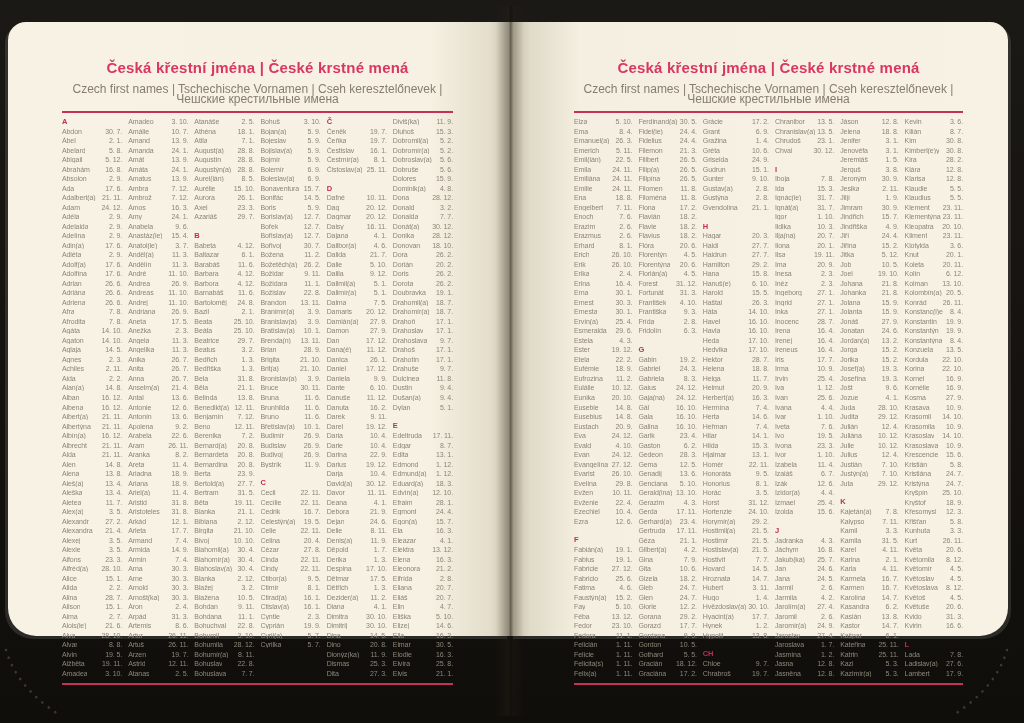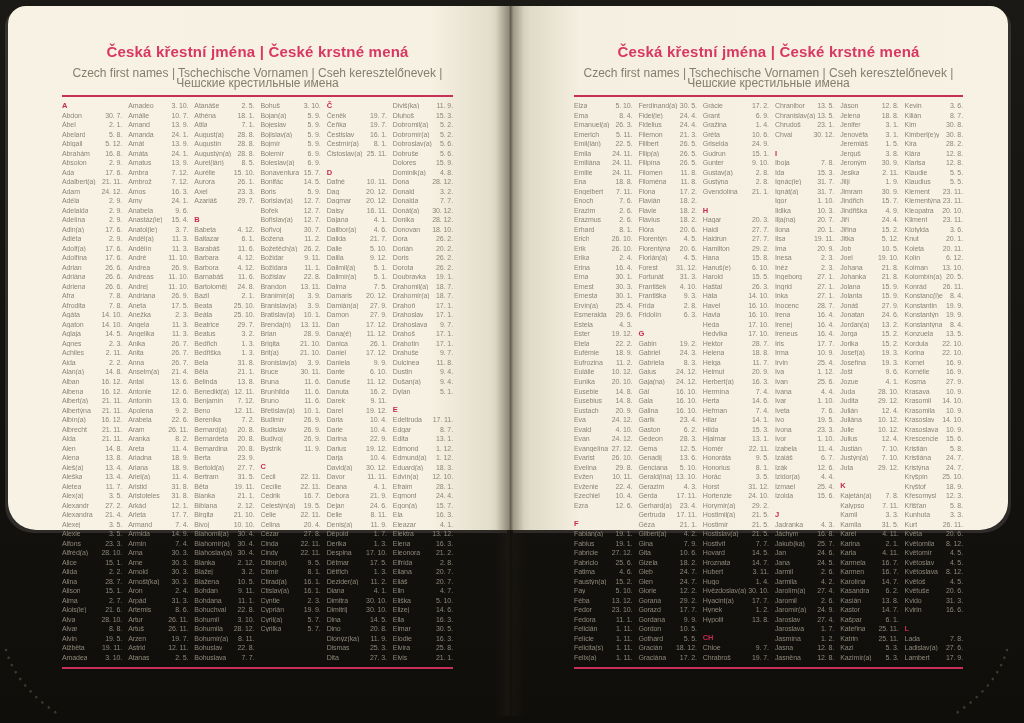--- a/index.html
+++ b/index.html
@@ -1,18 +1,18 @@
 <!DOCTYPE html>
 <html><head>
 <meta charset="utf-8">
 <style>
   html,body{margin:0;padding:0;background:#15130f;}
   .scene{position:relative;width:1024px;height:723px;background:linear-gradient(#1b1916,#100e0b);overflow:hidden;
          font-family:"Liberation Sans", sans-serif;}
-  .page{position:absolute;top:6px;height:524px;box-sizing:border-box;}
+  .page{position:absolute;top:22px;height:614px;box-sizing:border-box;}
   .page-left{left:8px;width:502px;border-radius:18px 0 0 28px;
     background:linear-gradient(to right,#f7f2e3 0%,#f6f1e2 84%,#e3ddcb 96%,#c6bfab 100%);
     box-shadow:-3px 3px 0 rgba(247,242,227,.12);
     padding:38px 57px 0 54px;}
   .page-right{left:510px;width:498px;border-radius:0 18px 28px 0;
     background:linear-gradient(to right,#c2bba7 0%,#e0dac8 4%,#f4efe0 14%,#f7f2e3 100%);
     box-shadow:3px 3px 0 rgba(247,242,227,.12);
     padding:38px 45px 0 64px;}
   .spine{position:absolute;top:6px;left:496px;width:28px;height:710px;
     background:linear-gradient(to right,rgba(40,35,25,0) 0%,rgba(40,35,25,.35) 46%,rgba(20,16,10,.55) 52%,rgba(40,35,25,.25) 62%,rgba(40,35,25,0) 100%);

